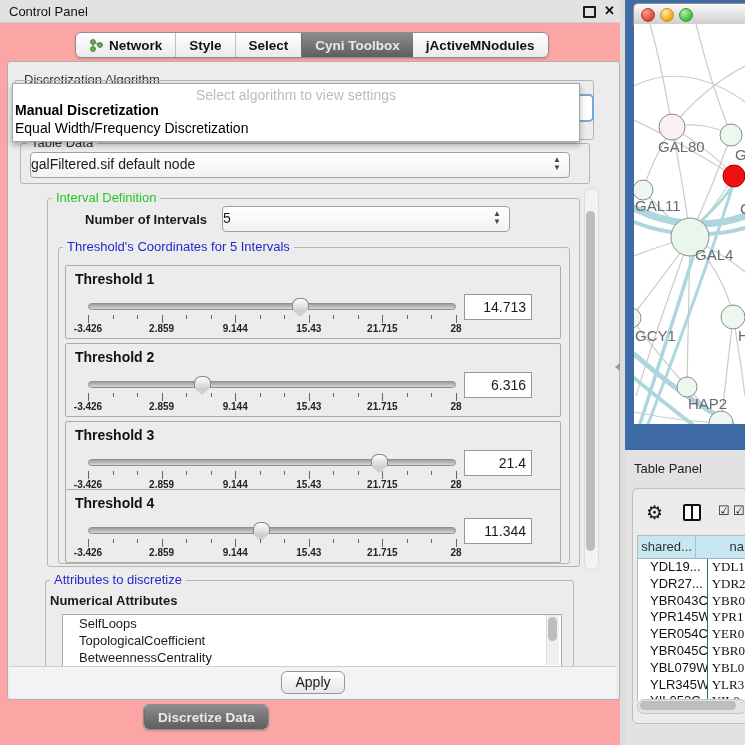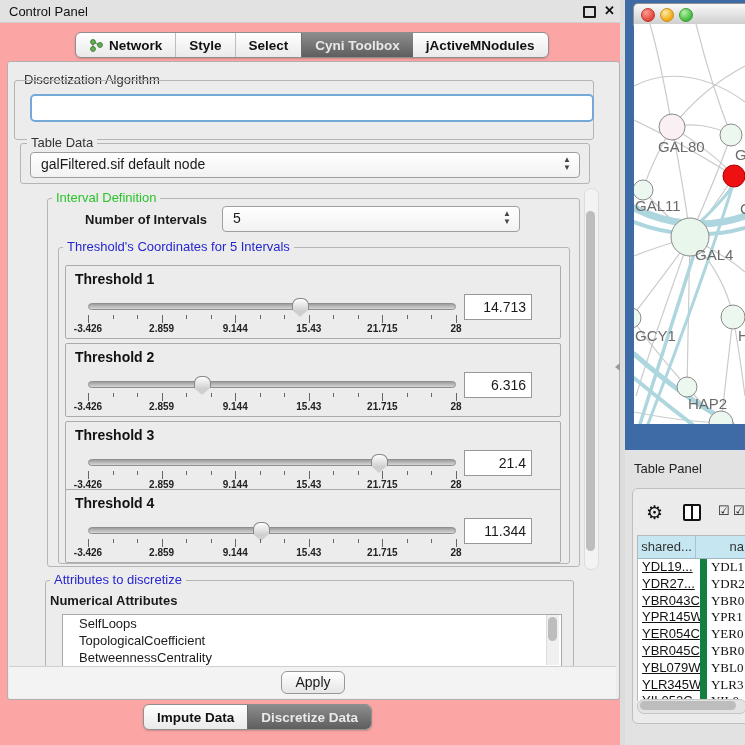--- a/index.html
+++ b/index.html
@@ -19,21 +19,21 @@
   .seg-item.sel{background:linear-gradient(#8d8d8d,#5e5e5e);color:#e9e9e9;border-left:1px solid #6e6e6e;}
   .seg-item.sel + .seg-item{border-left:none;}
   .net-icon{margin-right:6px;}
   
   .mainpanel{position:absolute;left:7px;top:61px;width:611px;height:637px;background:#ececec;
              border:1px solid #b0b0b0;border-radius:3px;}
   .groupbox{position:absolute;border:1px solid #b5b5b5;border-radius:3px;}
   .grouplabel{position:absolute;background:#ececec;padding:0 4px;font-size:13px;line-height:14px;}
   .green{color:#2bc42b;} .blue{color:#2626cf;} .dark{color:#333;}
   .combo{position:absolute;background:linear-gradient(#ffffff,#f2f2f2);border:1px solid #9f9f9f;border-radius:4px;
-         font-size:14px;line-height:22px;padding-left:10px;cursor:pointer;}
+         font-size:14px;line-height:22px;cursor:pointer;}
   .combo .arrows{position:absolute;right:8px;top:3px;display:flex;flex-direction:column;align-items:center;line-height:8px;font-size:8px;color:#444;}
   
   .combo-behind{position:absolute;left:30px;top:94px;width:560px;height:24px;background:#fff;
                 border:2px solid #74a8d9;border-radius:5px;}
   .alg-label{position:absolute;left:24px;top:72px;font-size:13px;color:#333;}
   
   .popup{position:absolute;left:12px;top:83px;width:566px;height:57px;background:#ffffff;border:1px solid #a6a6a6;
          box-shadow:0 3px 6px rgba(0,0,0,.3);z-index:40;}
   .popup .ph{position:absolute;left:0;right:0;top:3px;text-align:center;color:#bcbcbc;font-size:14px;}
   .popup .opt{position:absolute;left:2px;font-size:14px;color:#000;cursor:pointer;white-space:nowrap;}
@@ -87,21 +87,21 @@
   .colicon{left:49px;top:4px;width:14px;height:13px;border:2px solid #111;border-radius:2px;background:#fff;}
   .colicon::after{content:"";position:absolute;left:6px;top:0;width:2px;height:13px;background:#111;}
   .chk{font-size:13px;top:3px;}
   .chk.a{left:84px;} .chk.b{left:99px;}
   .ttable{position:absolute;left:637px;top:535px;width:108px;height:165px;overflow:hidden;background:#fff;border:1px solid #b9b9b9;border-bottom:none;}
   .thead{display:flex;height:22px;border-bottom:1px solid #9fb6c0;}
   .thcell{font-size:13px;color:#333;text-align:center;line-height:22px;border-right:1px solid #a9c3cf;overflow:hidden;white-space:nowrap;cursor:pointer;}
   .thcell.c0{width:72px;} .thcell.c1{width:60px;border-right:none;text-align:right;padding-right:2px;}
   .trow{display:flex;height:16.8px;cursor:pointer;}
   .tcell{font-size:13px;color:#111;line-height:16.8px;white-space:nowrap;overflow:hidden;}
-  .tcell.c0{width:66px;padding-left:4px;border-right:7px solid #15803d;text-decoration:underline;} .tcell.c1{width:40px;padding-left:4px;font-family:Liberation Serif, serif;}
+  .tcell.c0{width:66px;padding-left:12px;border-right:1px solid #15803d;} .tcell.c1{width:40px;padding-left:4px;font-family:Liberation Serif, serif;}
   .hscroll{position:absolute;left:637px;top:699px;width:108px;height:13px;background:#e3e3e3;border:1px solid #c6c6c6;border-radius:7px;}
   .hthumb{position:absolute;left:2px;top:1px;width:96px;height:9px;background:#bdbdbd;border-radius:5px;cursor:pointer;}
   label,span,div{user-select:none;}
 </style>
 </head>
 <body>
 
 <div id="app">
 
   <div class="titlebar">
@@ -134,20 +134,25 @@
         <span>jActiveMNodules</span>
       </div>
   </div>
 
   <div class="mainpanel"></div>
 
   <span class="alg-label">Discretization Algorithm</span>
   <div class="groupbox" style="left:14px;top:80px;width:578px;height:58px;"></div>
   <div class="combo-behind"></div>
 
+  <div class="popup">
+    <div class="ph">Select algorithm to view settings</div>
+    <div class="opt b">Manual Discretization</div>
+    <div class="opt n">Equal Width/Frequency Discretization</div>
+  </div>
 
   <div class="groupbox" style="left:20px;top:143px;width:568px;height:39px;">
     <span class="grouplabel dark" style="left:6px;top:-8px;">Table Data</span>
   </div>
   <div class="combo" style="left:30px;top:152px;width:538px;height:24px;">
     <span>galFiltered.sif default node</span>
     <span class="arrows">
         <span>▲</span>
         <span>▼</span>
       </span>
@@ -320,23 +325,20 @@
     </div>
   <div class="vscroll" style="left:546px;top:615px;width:12px;height:50px;border-radius:0;border:none;background:#f0f0f0;border-left:1px solid #ddd;">
     <div class="vthumb" style="top:2px;height:24px;"></div>
   </div>
 
   <div class="apply-strip">
     <div class="apply-btn">Apply</div>
   </div>
 
   <div class="seg" style="left:143px;top:704px;">
-    <div class="seg-item">
-        <span>Impute Data</span>
-      </div>
     <div class="seg-item sel">
         <span>Discretize Data</span>
       </div>
   </div>
 
   <div class="divider"></div>
   <div class="div-handle"></div>
   <div class="blueframe"></div>
   <div class="nwin-titlebar">
     <span class="tl red"></span>

